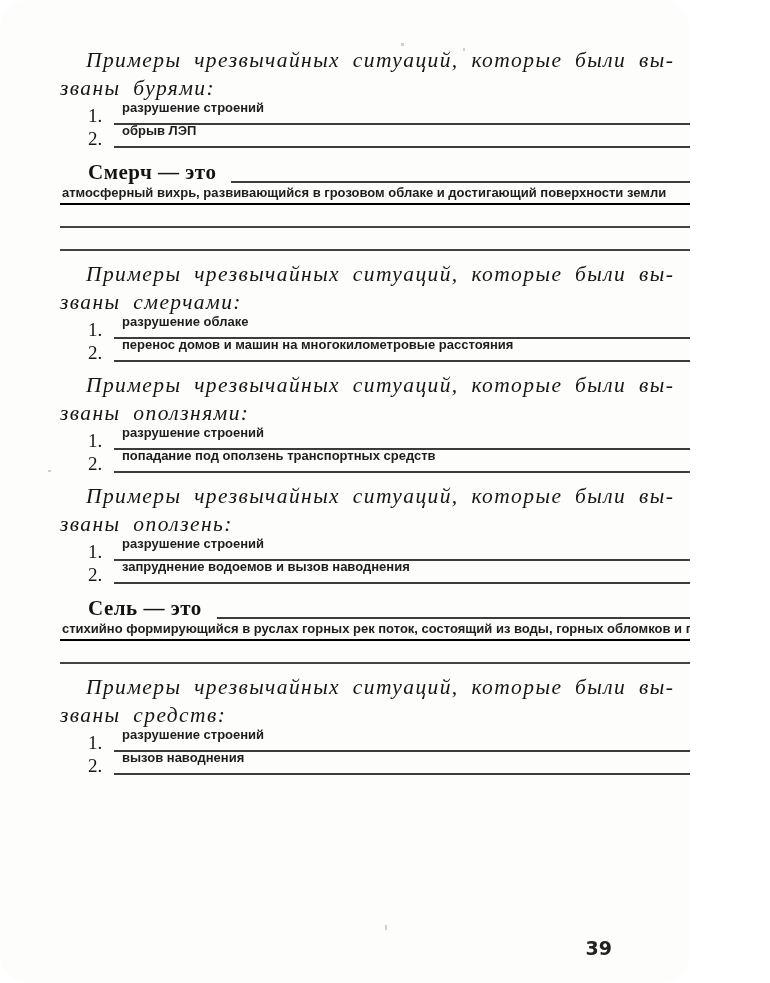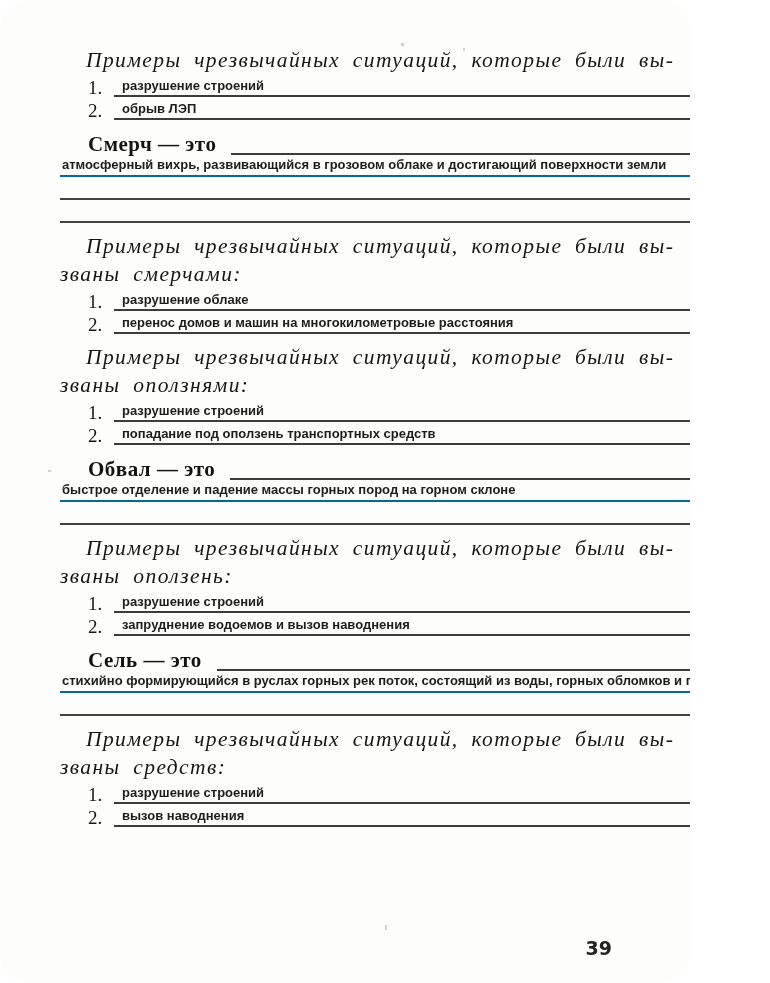--- a/index.html
+++ b/index.html
@@ -44,21 +44,20 @@
     font-size: 19px;
     line-height: 1;
     color: #161616;
     flex: none;
   }
   .item-field {
     flex: 1;
     height: 100%;
     border-bottom: 2px solid #3c3c3c;
     display: flex;
-    align-items: flex-end;
     padding: 0 0 2px 8px;
     font-family: "Liberation Sans", sans-serif;
     font-size: 13px;
     font-weight: 600;
     color: #1d1d1d;
     white-space: nowrap;
     overflow: hidden;
   }
   
   .def { margin-top: 12px; }
@@ -76,21 +75,21 @@
     white-space: nowrap;
     color: #131313;
   }
   .def-rule {
     flex: 1;
     align-self: stretch;
     margin-left: 15px;
     border-bottom: 2px solid #3c3c3c;
   }
   .def-answer {
-    border-bottom: 2px solid #0369a1;
+    border-bottom: 2px solid #000000;
     padding: 2px 0 3px 2px;
     font-family: "Liberation Sans", sans-serif;
     font-size: 13px;
     font-weight: 600;
     color: #1d1d1d;
     white-space: nowrap;
     overflow: hidden;
   }
   .blank { height: 21px; border-bottom: 2px solid #434343; }
   
@@ -118,20 +117,21 @@
   <span class="speck s1"></span>
   <span class="speck s2"></span>
   <span class="speck s3"></span>
   <span class="speck s4"></span>
 
   <div class="content">
 
     <section class="ex">
       <div class="ex-heading">
         <span class="l1">Примеры чрезвычайных ситуаций, которые были вы-</span>
+        <span class="l2">званы бурями:</span>
       </div>
       <div class="item">
         <span class="item-num">1.</span>
         <span class="item-field">
             <span>разрушение строений</span>
           </span>
       </div>
       <div class="item">
         <span class="item-num">2.</span>
         <span class="item-field">
@@ -182,28 +182,20 @@
           </span>
       </div>
       <div class="item">
         <span class="item-num">2.</span>
         <span class="item-field">
             <span>попадание под оползень транспортных средств</span>
           </span>
       </div>
     </section>
 
-    <section class="def">
-      <div class="def-head">
-        <span class="def-term">Обвал — это</span>
-        <span class="def-rule"></span>
-      </div>
-      <div class="def-answer"><span>быстрое отделение и падение массы горных пород на горном склоне</span></div>
-      <div class="blank"></div>
-    </section>
 
     <section class="ex">
       <div class="ex-heading">
         <span class="l1">Примеры чрезвычайных ситуаций, которые были вы-</span>
         <span class="l2">званы оползень:</span>
       </div>
       <div class="item">
         <span class="item-num">1.</span>
         <span class="item-field">
             <span>разрушение строений</span>

